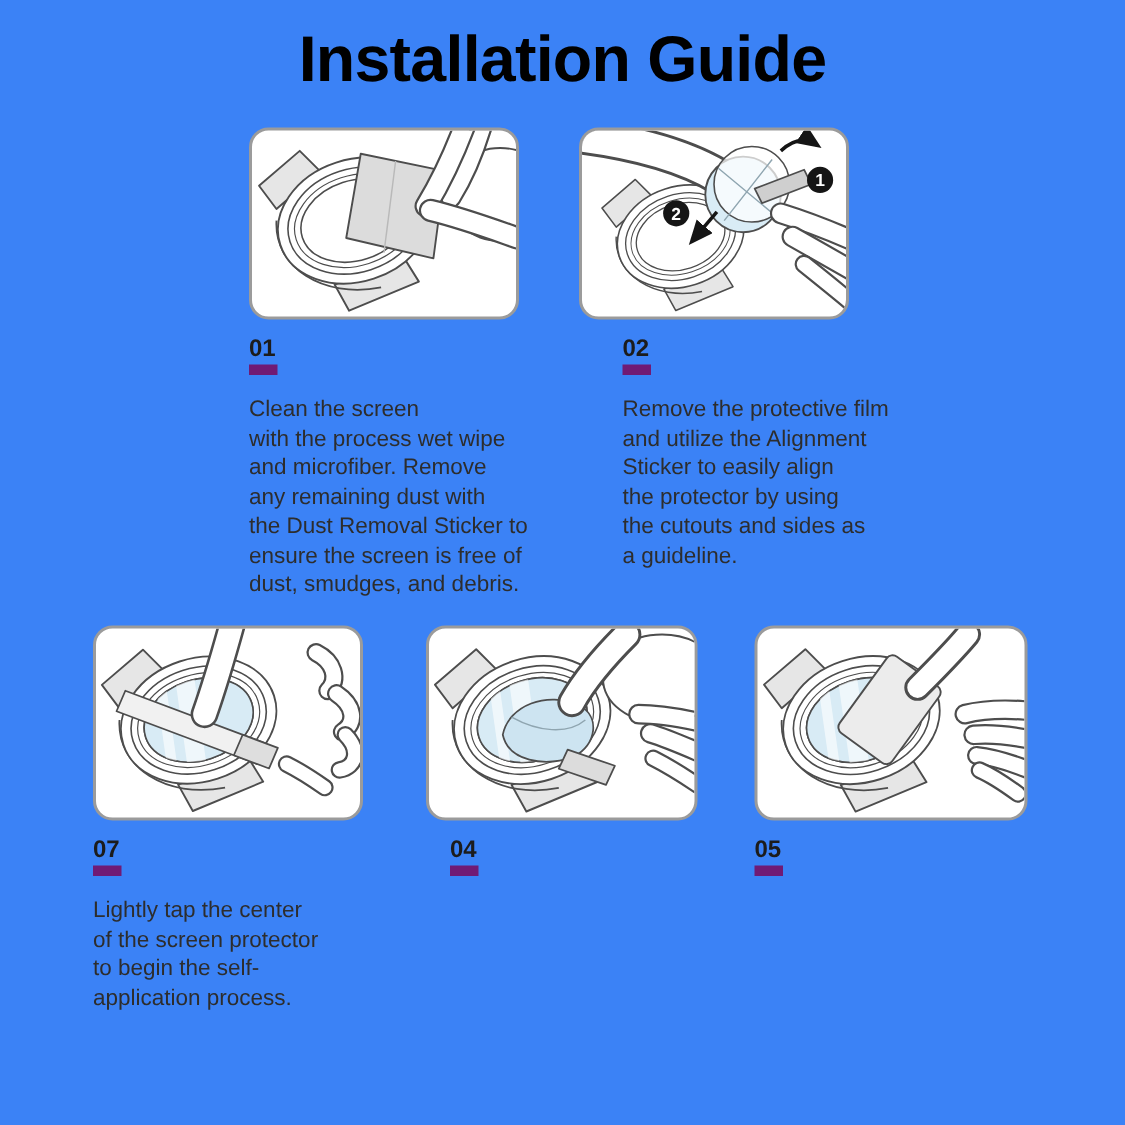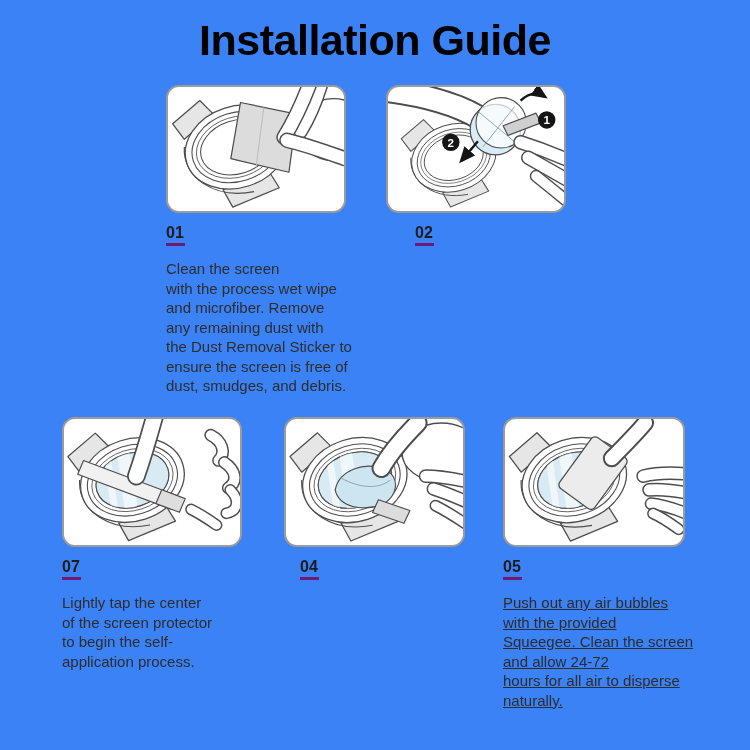--- a/index.html
+++ b/index.html
@@ -14,21 +14,21 @@
   }
   .fig {
     position:absolute; box-sizing:border-box;
     border:2px solid #9b9b9b; border-radius:13px; background:#fff;
     overflow:hidden;
   }
   .fig svg { display:block; width:100%; height:100%; }
   .step { position:absolute; width:208px; }
   .step .num {
     display:inline-block; font-size:16px; font-weight:700; color:#1c1c1c;
-    border-bottom:3px solid #701a75; padding:0 1px 2px 0; line-height:17px;
+    border-bottom:7px solid #701a75; padding:0 1px 2px 0; line-height:17px;
   }
   .step .body {
     margin-top:13px; font-size:15px; line-height:19.5px;
     white-space:pre-line; color:#2d2d2d;
   }
   .defs-holder { position:absolute; width:0; height:0; overflow:hidden; }
 </style>
 </head>
 <body>
 
@@ -221,37 +221,37 @@
 with the process wet wipe
 and microfiber. Remove
 any remaining dust with
 the Dust Removal Sticker to
 ensure the screen is free of
 dust, smudges, and debris.</div>
   </div>
 
   <div class="step" style="left:386px; top:224px;margin-left:29px;">
     <div class="num">02</div>
+    <div class="body">Remove the protective film
+and utilize the Alignment
+Sticker to easily align
+the protector by using
+the cutouts and sides as
+a guideline.</div>
   </div>
 
   <div class="step" style="left:62px; top:558px;">
     <div class="num">07</div>
     <div class="body">Lightly tap the center
 of the screen protector
 to begin the self-
 application process.</div>
   </div>
 
   <div class="step" style="left:284px; top:558px;margin-left:16px;">
     <div class="num">04</div>
   </div>
 
   <div class="step" style="left:503px; top:558px;text-decoration:underline;">
     <div class="num">05</div>
-    <div class="body">Push out any air bubbles
-with the provided
-Squeegee. Clean the screen
-and allow 24-72
-hours for all air to disperse
-naturally.</div>
   </div>
 
 </div>
 
 </body></html>

